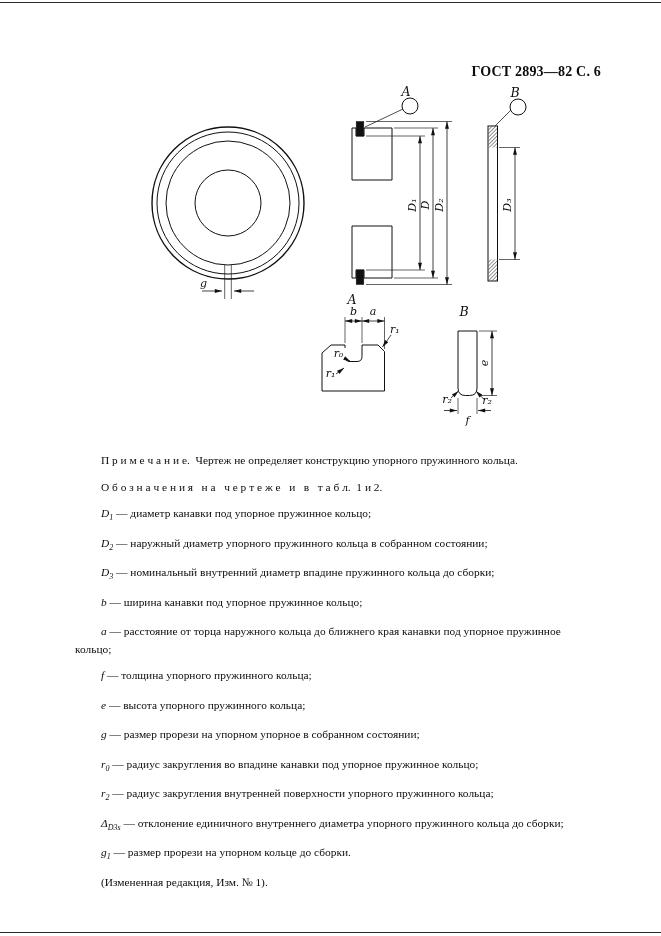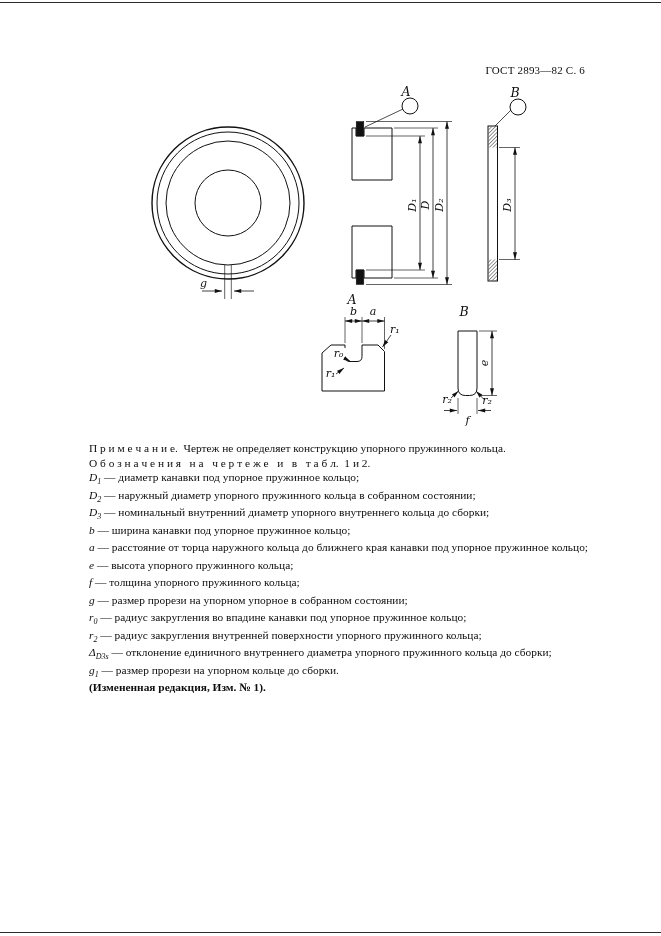--- a/index.html
+++ b/index.html
@@ -5,41 +5,41 @@
   html,body{margin:0;padding:0;}
   body{
     width:661px;height:936px;background:#ffffff;color:#0d0d0d;
     font-family:"Liberation Serif","DejaVu Serif",serif;
     position:relative;overflow:hidden;
   }
   .edge{position:absolute;left:0;right:0;height:0;border-top:1px solid #2b2b2b;}
   .edge-top{top:2px;}
   .edge-bottom{top:932px;}
   .header{
-    position:absolute;top:64px;right:76px;
-    font-weight:normal;font-size:11px;letter-spacing:0.2px;
+    position:absolute;top:64px;right:60px;
+    font-weight:bold;font-size:14px;letter-spacing:0.2px;
   }
   .drawing{position:absolute;top:0;left:0;}
   .out{fill:none;stroke:#111;stroke-width:1;}
   .thick{stroke-width:1.4;}
   .ext{stroke:#111;stroke-width:0.65;fill:none;}
   .dimline{stroke:#111;stroke-width:0.8;fill:none;marker-start:url(#arw);marker-end:url(#arw);}
   .arrline{stroke:#111;stroke-width:0.8;fill:none;marker-end:url(#arw);}
   .lead{stroke:#111;stroke-width:0.75;fill:none;}
   .lbl{font-family:"DejaVu Serif","Liberation Serif",serif;font-style:italic;font-size:11px;fill:#0d0d0d;}
   .big{font-size:12.5px;}
   .solid{fill:#111;stroke:#111;stroke-width:0.5;}
   .mask{fill:#ffffff;stroke:none;}
   .textblock{
     position:absolute;top:441px;left:63px;width:537px;
     font-size:11.4px;line-height:1.28;
   }
-  .textblock p{margin:0;text-indent:26px;}
+  .textblock p{margin:12px;text-indent:26px;}
   .pre{white-space:pre-wrap;}
-  .bold{font-weight:bold;}
+  .bold{font-weight:normal;}
   .term{font-style:italic;}
   .term sub{font-size:8px;font-style:italic;}
 </style>
 </head>
 <body>
 
 <div class="page">
   <div class="edge edge-top"></div>
   <div class="edge edge-bottom"></div>
 
@@ -154,25 +154,25 @@
       <text class="lbl" x="467.5" y="424" text-anchor="middle">f</text>
     </g>
   </svg>
 
   <div class="textblock">
     <p class="pre">П р и м е ч а н и е.  Чертеж не определяет конструкцию упорного пружинного кольца.</p>
     <p class="pre">О б о з н а ч е н и я   н а   ч е р т е ж е   и   в   т а б л.  1 и 2.</p>
 
     <p class="def"><i class="term"><span>D</span><sub>1</sub></i> <span>— диаметр канавки под упорное пружинное кольцо;</span></p>
     <p class="def"><i class="term"><span>D</span><sub>2</sub></i> <span>— наружный диаметр упорного пружинного кольца в собранном состоянии;</span></p>
-    <p class="def"><i class="term"><span>D</span><sub>3</sub></i> <span>— номинальный внутренний диаметр упорного внутреннего кольца до сборки;</span></p>
+    <p class="def"><i class="term"><span>D</span><sub>3</sub></i> <span>— номинальный внутренний диаметр впадине пружинного кольца до сборки;</span></p>
     <p class="def"><i class="term"><span>b</span><sub></sub></i> <span>— ширина канавки под упорное пружинное кольцо;</span></p>
     <p class="def"><i class="term"><span>a</span><sub></sub></i> <span>— расстояние от торца наружного кольца до ближнего края канавки под упорное пружинное кольцо;</span></p>
+    <p class="def"><i class="term"><span>f</span><sub></sub></i> <span>— толщина упорного пружинного кольца;</span></p>
     <p class="def"><i class="term"><span>e</span><sub></sub></i> <span>— высота упорного пружинного кольца;</span></p>
-    <p class="def"><i class="term"><span>f</span><sub></sub></i> <span>— толщина упорного пружинного кольца;</span></p>
     <p class="def"><i class="term"><span>g</span><sub></sub></i> <span>— размер прорези на упорном упорное в собранном состоянии;</span></p>
     <p class="def"><i class="term"><span>r</span><sub>0</sub></i> <span>— радиус закругления во впадине канавки под упорное пружинное кольцо;</span></p>
     <p class="def"><i class="term"><span>r</span><sub>2</sub></i> <span>— радиус закругления внутренней поверхности упорного пружинного кольца;</span></p>
     <p class="def"><i class="term"><span>Δ</span><sub>D3s</sub></i> <span>— отклонение единичного внутреннего диаметра упорного пружинного кольца до сборки;</span></p>
     <p class="def"><i class="term"><span>g</span><sub>1</sub></i> <span>— размер прорези на упорном кольце до сборки.</span></p>
 
     <p class="bold">(Измененная редакция, Изм. № 1).</p>
   </div>
 </div>
 

